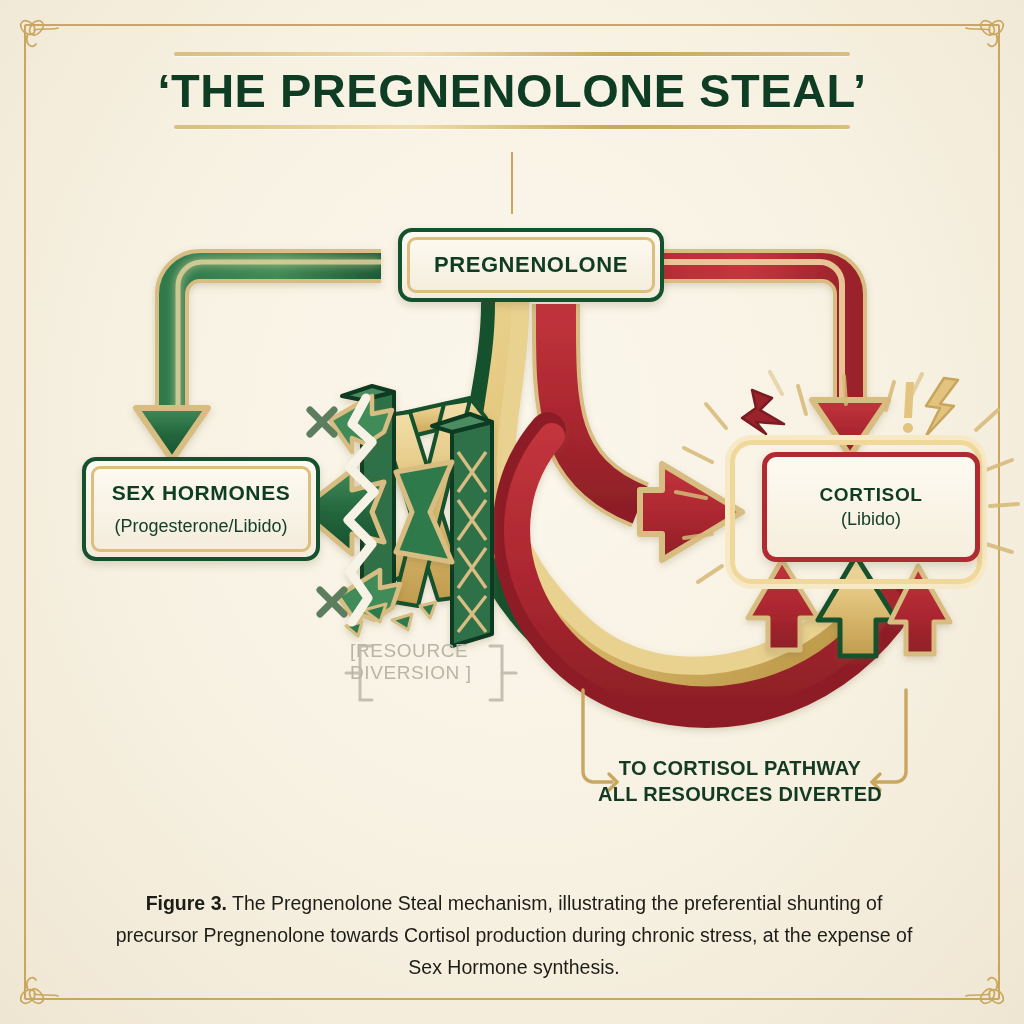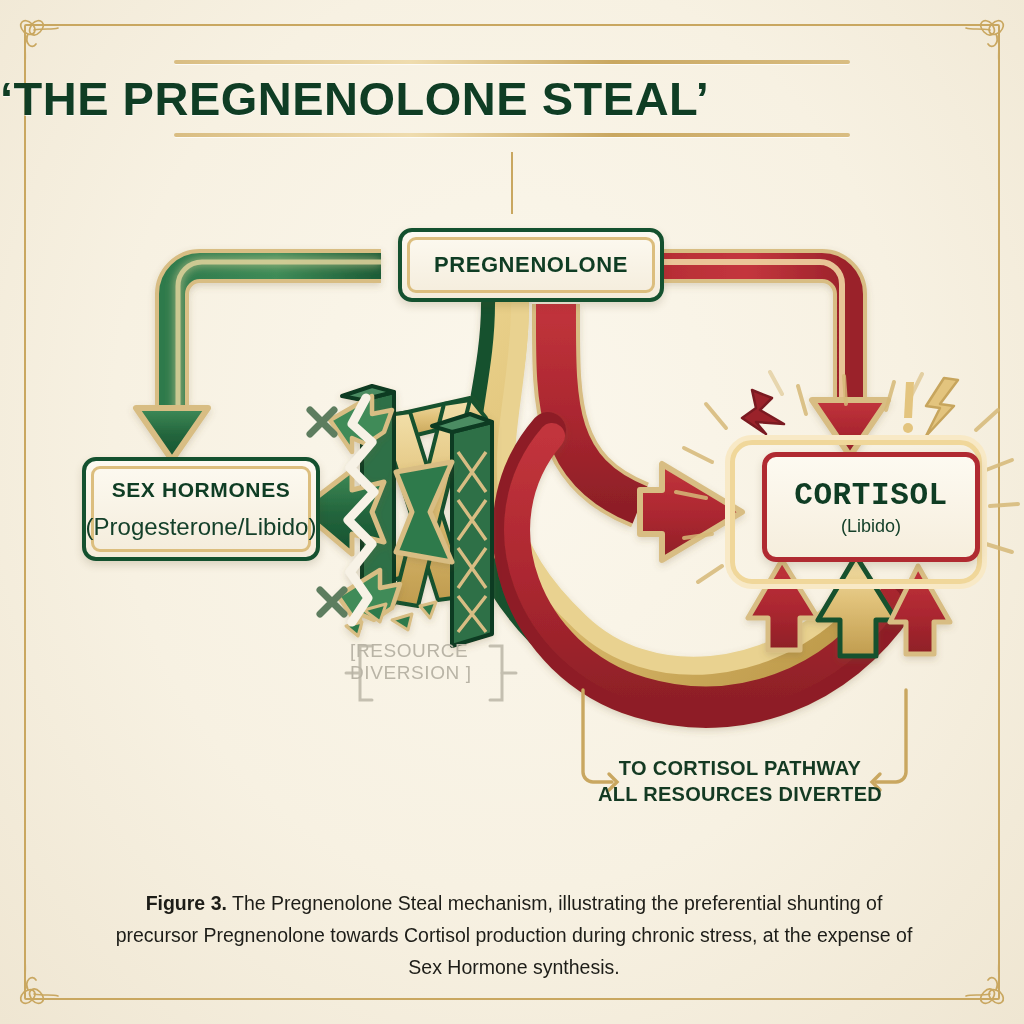--- a/index.html
+++ b/index.html
@@ -18,21 +18,21 @@
     border:2px solid #c9a760;border-radius:2px;pointer-events:none;
   }
   .corner{position:absolute;width:56px;height:56px;pointer-events:none;}
   .corner svg{width:100%;height:100%;display:block;}
   .c-tl{left:14px;top:14px;}
   .c-tr{right:14px;top:14px;transform:scaleX(-1);}
   .c-bl{left:14px;bottom:14px;transform:scaleY(-1);}
   .c-br{right:14px;bottom:14px;transform:scale(-1,-1);}
 
   
-  .title-wrap{position:absolute;left:0;right:0;top:52px;text-align:left;margin-top:8px;}
+  .title-wrap{position:absolute;left:0;right:0;top:52px;text-align:center;}
   .rule{height:4px;width:676px;margin:0 auto;
         background:linear-gradient(90deg,#d9bd82,#efdcae 35%,#c9a760 65%,#d9bd82);
         border-radius:2px;box-shadow:0 1px 0 rgba(255,255,255,.7);}
   .rule.bottom{margin-top:6px;}
   .title{
     font-size:47px;font-weight:700;letter-spacing:.5px;
     color:#0f3d24;padding:10px 0 4px;line-height:1.05;
     text-shadow:0 1px 0 rgba(255,255,255,.65);
     white-space:nowrap;
   }
@@ -55,26 +55,26 @@
 
   #node-preg{left:378px;top:228px;width:266px;height:74px;
     border:4px solid #14512f;}
   #node-preg .inner{border:3px solid #dcbe7e;}
   #node-preg .t1{font-size:22px;}
 
   #node-sex{left:62px;top:457px;width:238px;height:104px;
     border:4px solid #14512f;gap:8px;}
   #node-sex .inner{border:3px solid #dcbe7e;}
   #node-sex .t1{font-size:21px;}
-  #node-sex .t2{font-size:24px;margin-top:3px;}
+  #node-sex .t2{font-size:18px;margin-top:3px;}
 
   #node-cort{left:742px;top:452px;width:218px;height:110px;
     border:5px solid #b02a31;background:linear-gradient(180deg,#fdfaf1,#f6eedd);}
   #node-cort .inner{border:0;}
-  #node-cort .t1{font-size:31px;font-family:Liberation Mono, monospace;}
+  #node-cort .t1{font-size:19px;}
   #node-cort .t2{font-size:18px;margin-top:3px;}
   .cort-glow{position:absolute;left:730px;top:440px;width:242px;height:134px;
     border-radius:22px;border:5px solid #f0d79a;box-shadow:0 0 0 5px #f8e9c6;
     pointer-events:none;}
 
   
   .lbl-resource{
     position:absolute;left:350px;top:640px;width:160px;text-align:left;
     color:#b9b4a6;font-size:19px;line-height:1.15;letter-spacing:.6px;
   }

